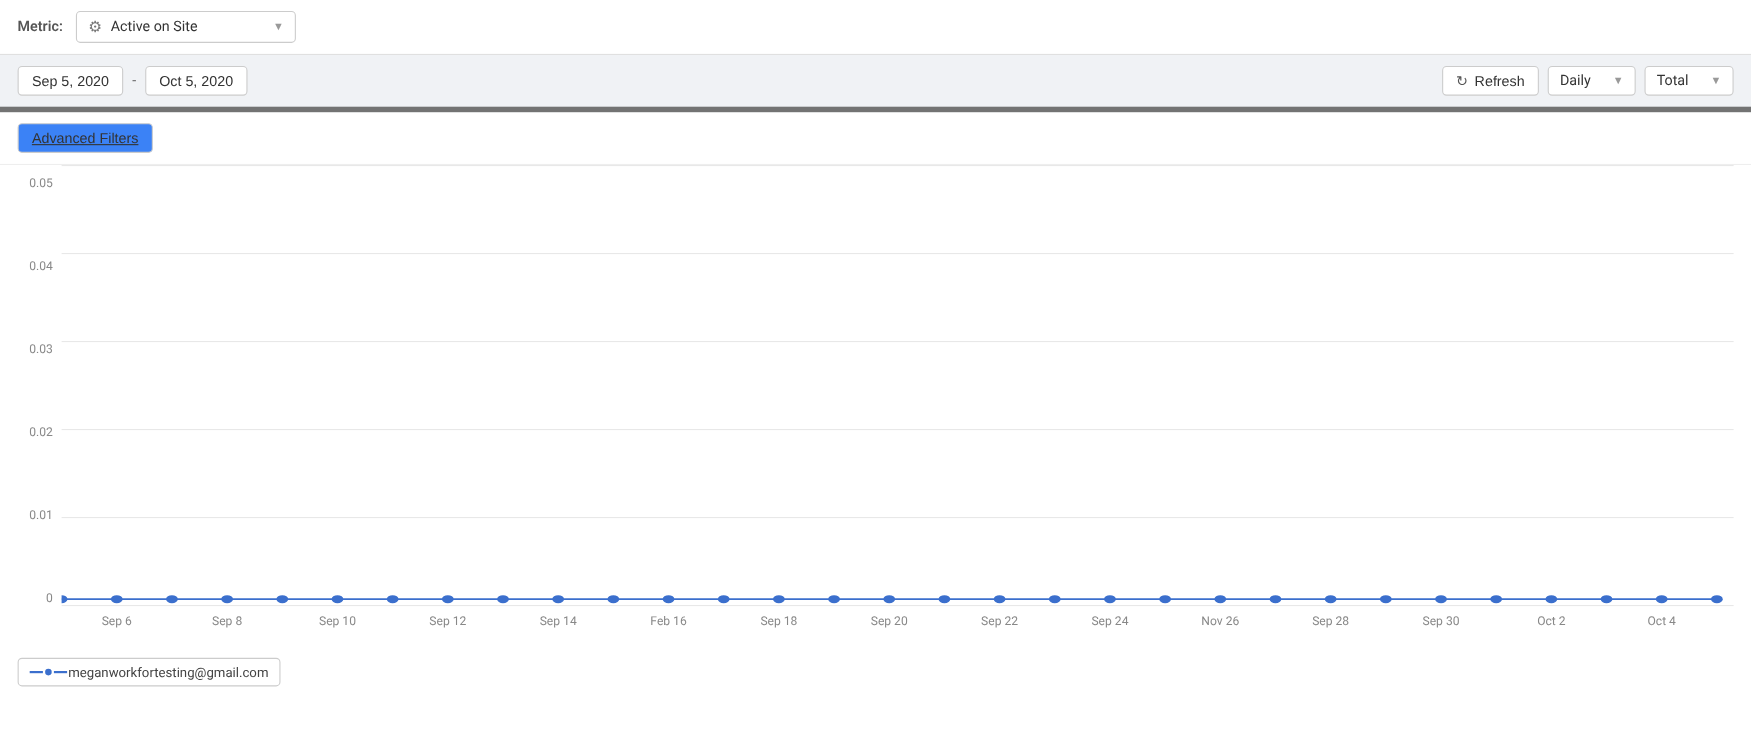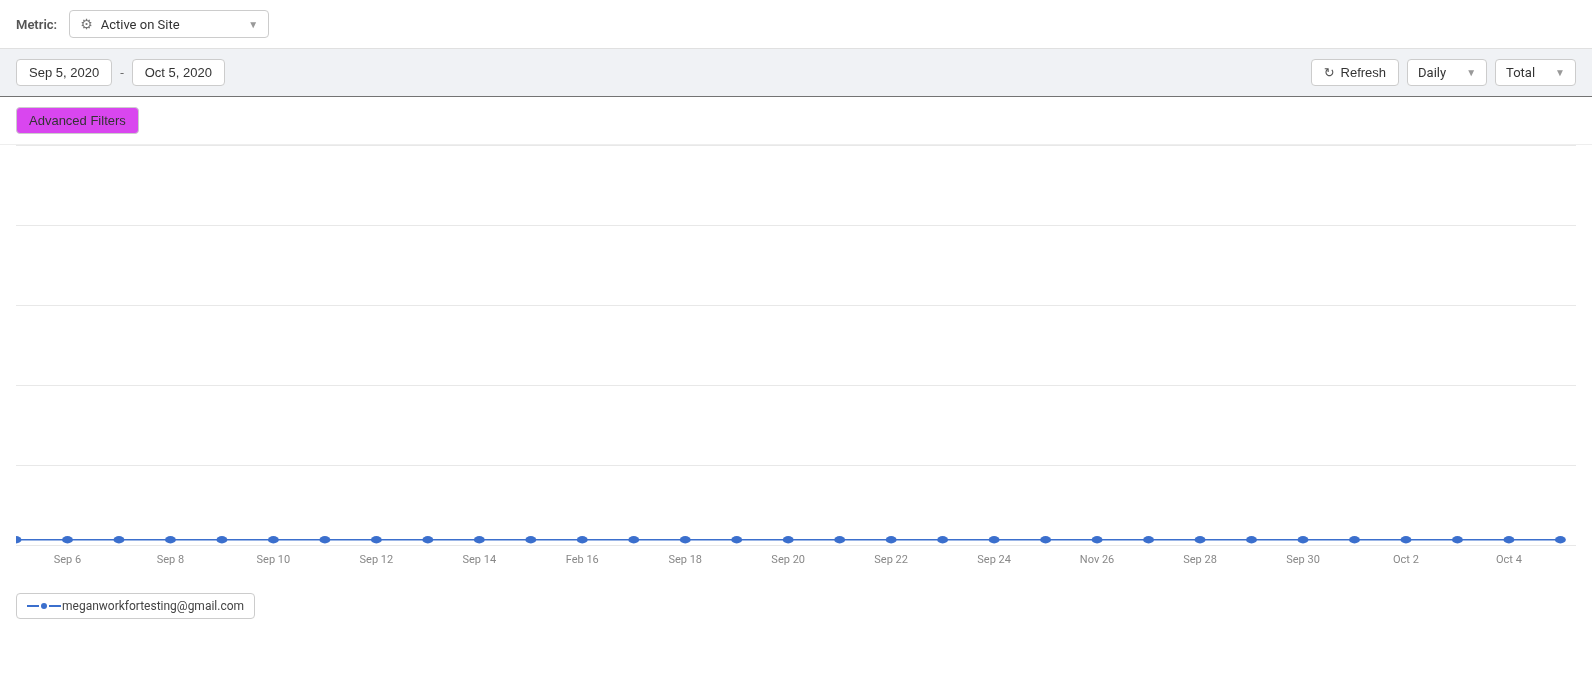--- a/index.html
+++ b/index.html
@@ -53,21 +53,21 @@
       color: #999;
       font-size: 10px;
     }
 
     .date-bar {
       display: flex;
       align-items: flex-end;
       justify-content: space-between;
       padding: 10px 16px;
       background: #f0f2f5;
-      border-bottom: 1px solid #737373;
+      border-bottom: 5px solid #737373;
     }
 
     .date-range {
       display: flex;
       align-items: center;
       gap: 8px;
     }
 
     .date-btn {
       border: 1px solid #ccc;
@@ -123,24 +123,25 @@
 
     .filters-bar {
       padding: 10px 16px;
       border-bottom: 1px solid #eee;
     }
 
     .advanced-filters-btn {
       border: 1px solid #ccc;
       border-radius: 4px;
       padding: 5px 12px;
-      background: #d946ef;
-      cursor: pointer;
-      font-size: 13px;
-      color: #333;
+      background: #3b82f6;
+      cursor: pointer;
+      font-size: 13px;
+      color: #333;
+      text-decoration: underline;
     }
 
     .chart-area {
       padding: 0 16px;
       position: relative;
       height: 440px;
     }
 
     .chart-container {
       display: flex;
@@ -277,20 +278,28 @@
     </div>
   </div>
 </div>
 
 <div class="filters-bar">
   <button class="advanced-filters-btn">Advanced Filters</button>
 </div>
 
 <div class="chart-area">
   <div class="chart-container">
+    <div class="y-axis">
+      <span>0.05</span>
+      <span>0.04</span>
+      <span>0.03</span>
+      <span>0.02</span>
+      <span>0.01</span>
+      <span>0</span>
+    </div>
     <div class="chart-inner">
 
       <div class="grid-lines">
         <div class="grid-line" style="top: 0%;"></div>
         <div class="grid-line" style="top: 20%;"></div>
         <div class="grid-line" style="top: 40%;"></div>
         <div class="grid-line" style="top: 60%;"></div>
         <div class="grid-line" style="top: 80%;"></div>
         <div class="grid-line" style="top: 100%;"></div>
       </div>

